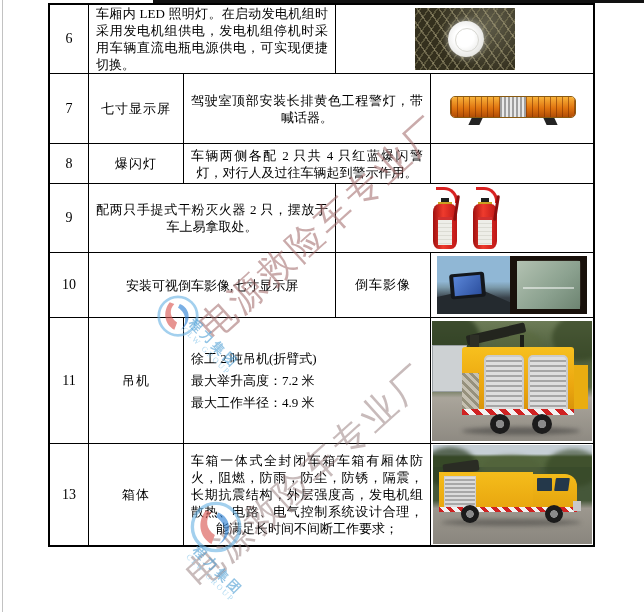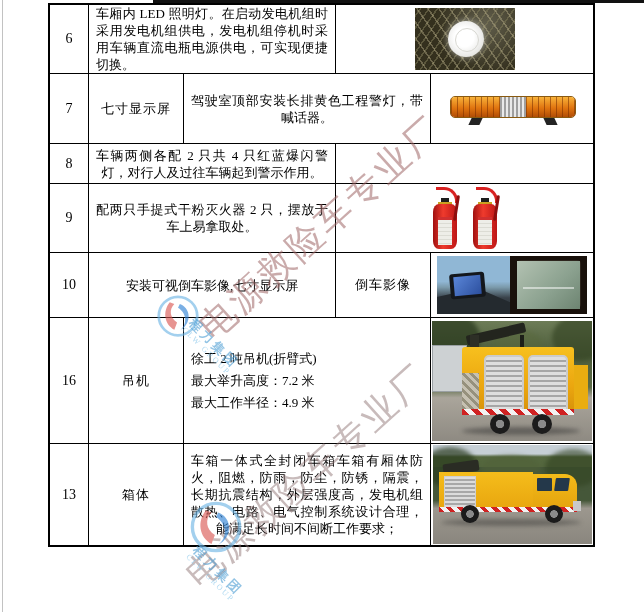--- a/index.html
+++ b/index.html
@@ -173,20 +173,21 @@
             <div class="lb-amber"></div>
           </div>
           <div class="lb-foot f1"></div>
           <div class="lb-foot f2"></div>
         </div>
       </div>
     </div>
 
     <div class="row" style="height:40px">
       <div class="cell c-no">8</div>
+      <div class="cell c-name">爆闪灯</div>
       <div class="cell c-desc t-jc">车辆两侧各配 2 只共 4 只红蓝爆闪警灯，对行人及过往车辆起到警示作用。</div>
       <div class="cell c-img"></div>
     </div>
 
     <div class="row" style="height:69px">
       <div class="cell c-no">9</div>
       <div class="cell c-desc t-jc">配两只手提式干粉灭火器 2 只，摆放于车上易拿取处。</div>
       <div class="cell c-img">
         <div class="img-ext">
           <div class="ext">
@@ -221,21 +222,21 @@
           </div>
           <div class="mon-right">
             <div class="mon-frame"></div>
             <div class="mon-screen-r"></div>
           </div>
         </div>
       </div>
     </div>
 
     <div class="row" style="height:126px">
-      <div class="cell c-no">16</div>
+      <div class="cell c-no">11</div>
       <div class="cell c-name">吊机</div>
       <div class="cell c-desc crane-lines">
         <div>徐工 2 吨吊机(折臂式)</div>
         <div>最大举升高度：7.2 米</div>
         <div>最大工作半径：4.9 米</div>
       </div>
       <div class="cell c-img">
         <div class="img-crane">
           <div class="blob b1"></div>
           <div class="blob b2"></div>

